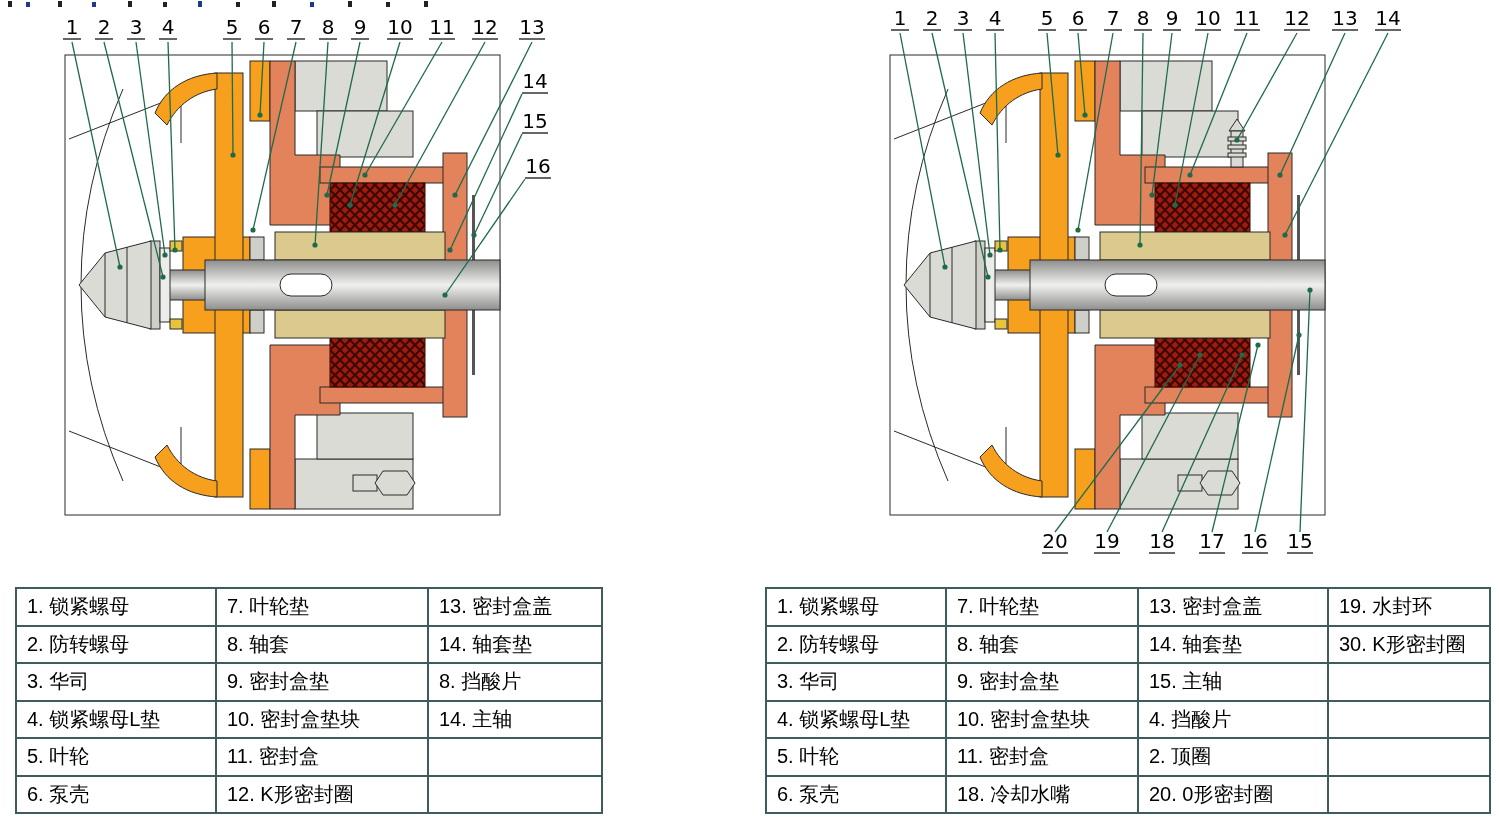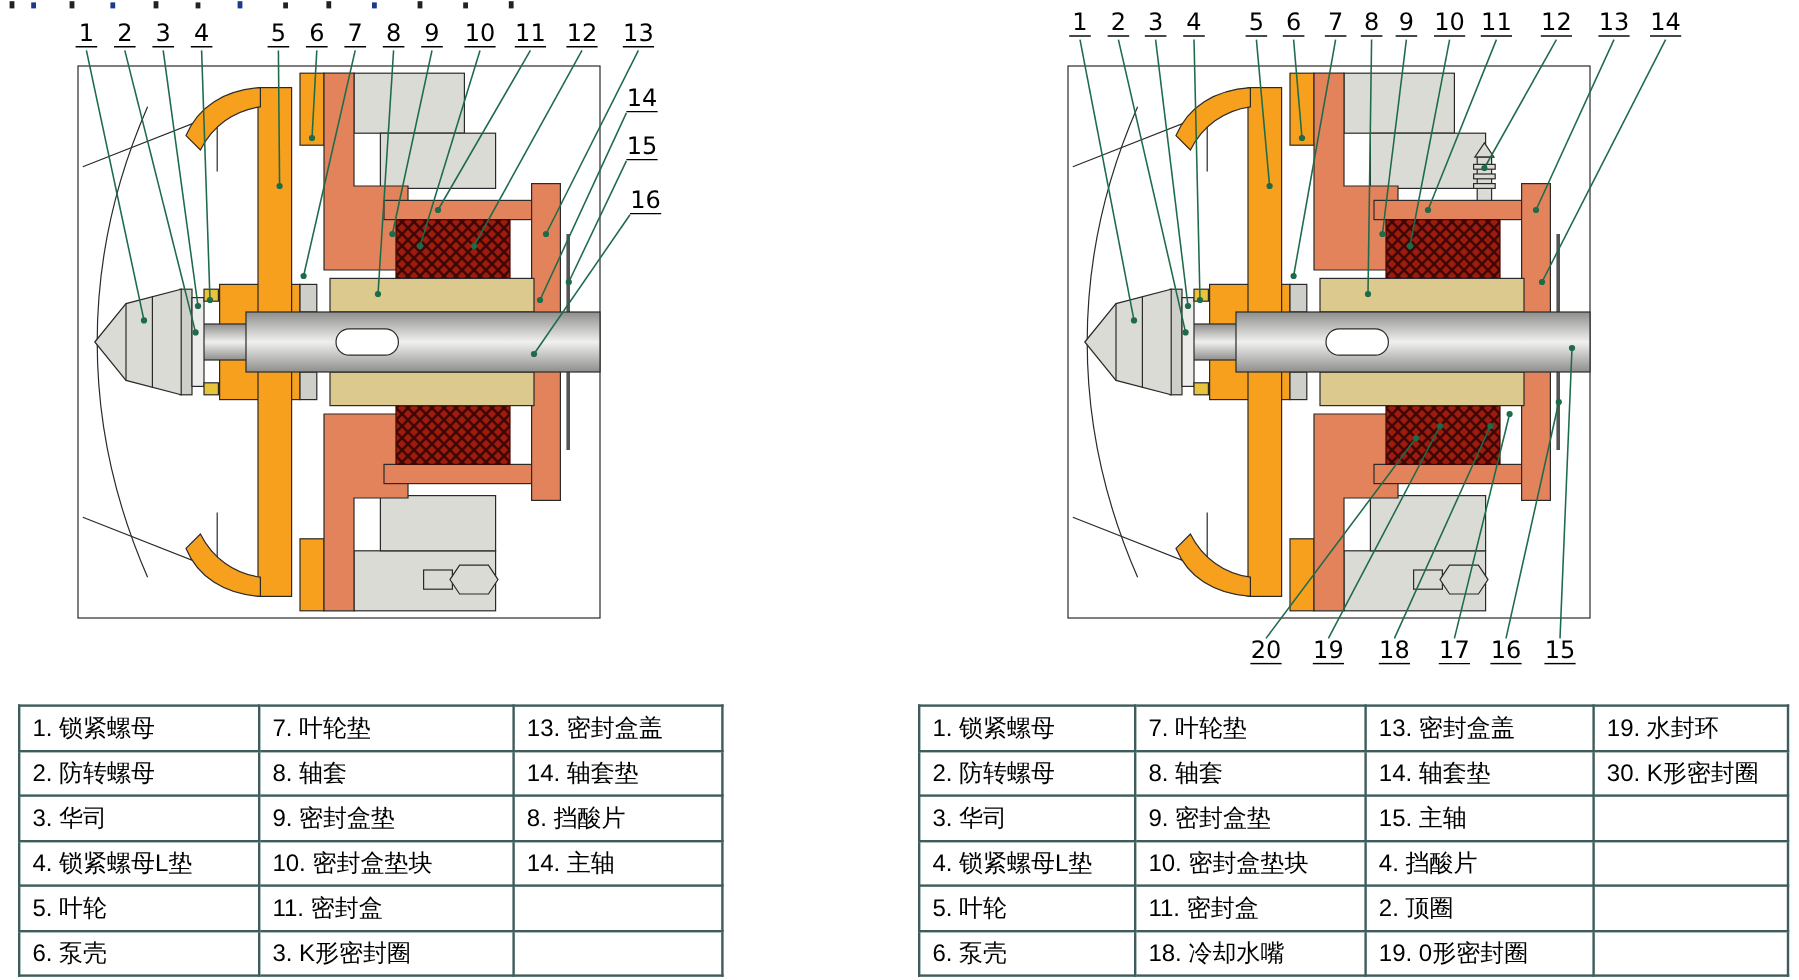--- a/index.html
+++ b/index.html
@@ -321,21 +321,21 @@
             <td>10. 密封盒垫块</td>
             <td>14. 主轴</td>
           </tr>
           <tr>
             <td>5. 叶轮</td>
             <td>11. 密封盒</td>
             <td></td>
           </tr>
           <tr>
             <td>6. 泵壳</td>
-            <td>3. K形密封圈</td>
+            <td>12. K形密封圈</td>
             <td></td>
           </tr>
         </tbody>
       </table>
   </div>
 
   <div id="right-table-wrap" class="table-wrap">
     <table class="parts-table" id="right-table">
       <colgroup>
           <col style="width:180px">
@@ -370,20 +370,20 @@
           </tr>
           <tr>
             <td>5. 叶轮</td>
             <td>11. 密封盒</td>
             <td>2. 顶圈</td>
             <td></td>
           </tr>
           <tr>
             <td>6. 泵壳</td>
             <td>18. 冷却水嘴</td>
-            <td>19. 0形密封圈</td>
+            <td>20. 0形密封圈</td>
             <td></td>
           </tr>
         </tbody>
       </table>
   </div>
 
 </div>
 
 </body></html>

